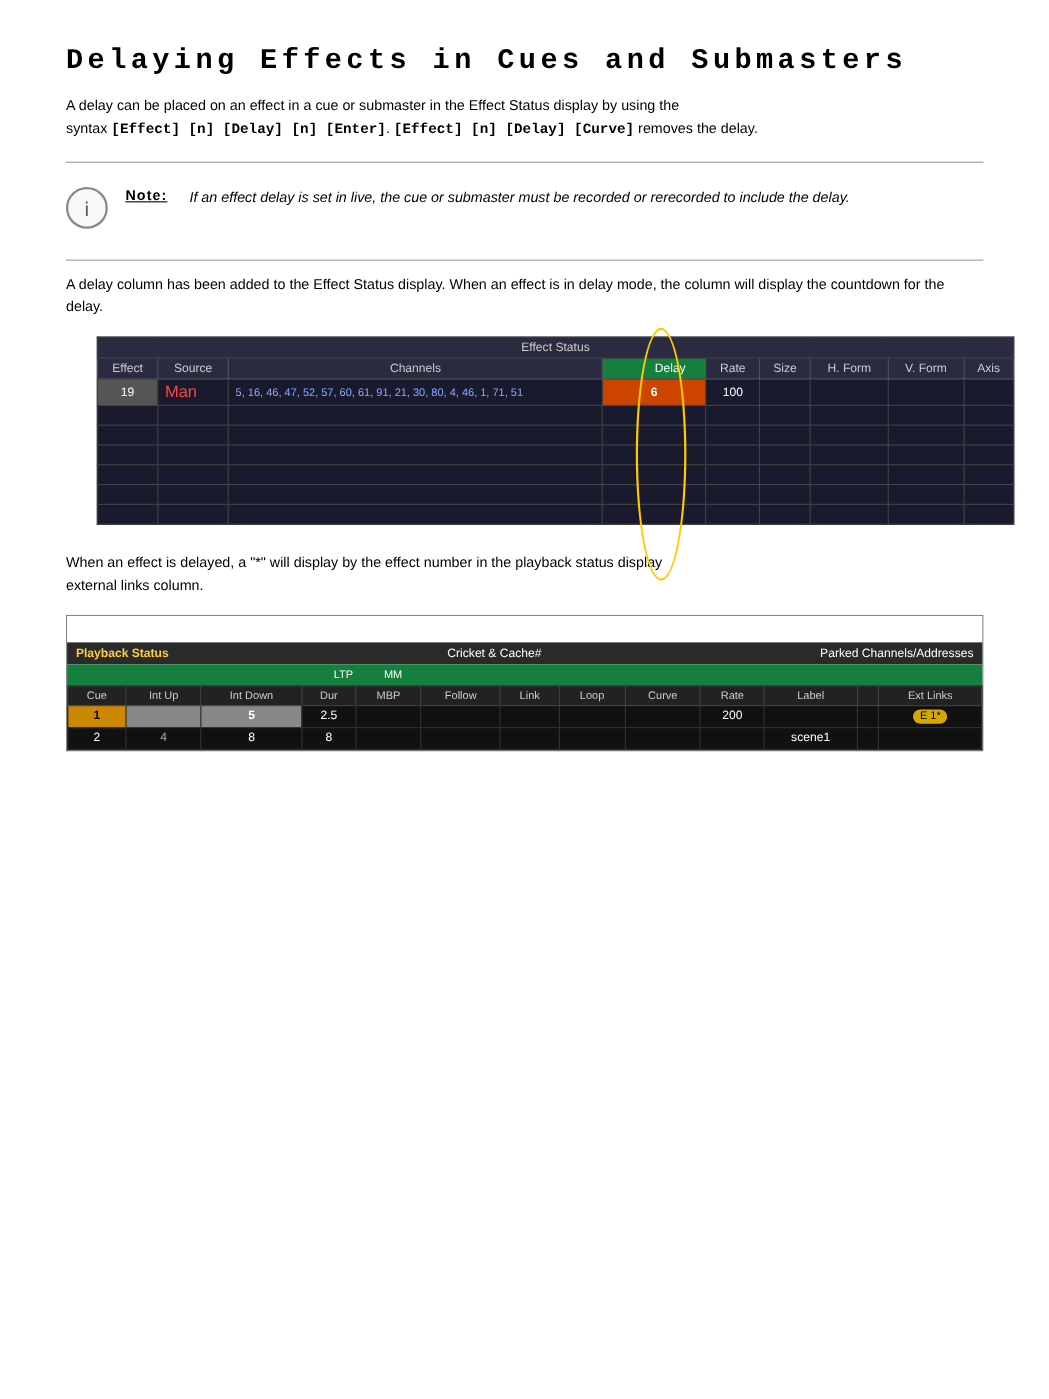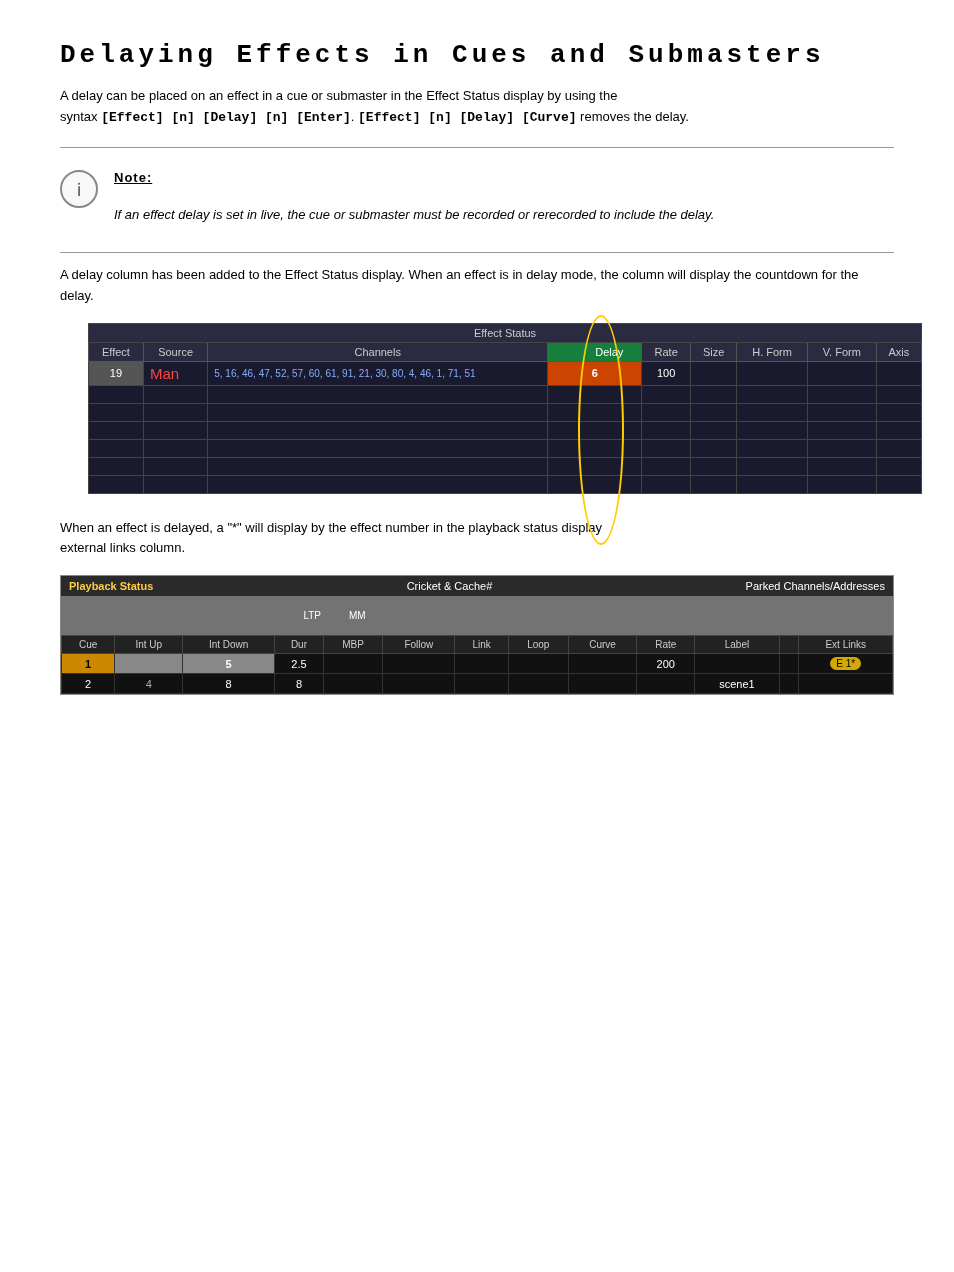--- a/index.html
+++ b/index.html
@@ -57,21 +57,20 @@
       font-size: 18px;
       color: #555;
       flex-shrink: 0;
       background: #f8f8f8;
     }
 
     .note-content {
       display: flex;
       gap: 20px;
       align-items: flex-start;
-      flex-direction: column;
     }
 
     .note-label {
       font-weight: bold;
       text-decoration: underline;
       white-space: nowrap;
       font-size: 13px;
       letter-spacing: 1px;
     }
 
@@ -189,37 +188,38 @@
     }
 
     .playback-header-row {
       display: flex;
       justify-content: space-between;
       background: #2a2a2a;
       color: #ffcc44;
       padding: 4px 8px;
       font-size: 11px;
       font-weight: bold;
+      margin-top: 24px;
     }
 
     .playback-header-center {
       color: #fff;
       font-weight: normal;
     }
 
     .playback-header-right {
       color: #fff;
       font-weight: normal;
     }
 
     .playback-subheader {
       display: flex;
-      background: #737373;
+      background: #15803d;
       color: #aaa;
-      padding: 12px 0;
+      padding: 2px 0;
       font-size: 10px;
     }
 
     .playback-ltp-label {
       color: #fff;
       padding: 2px 8px;
       flex: 0 0 280px;
       text-align: right;
       padding-right: 20px;
     }

